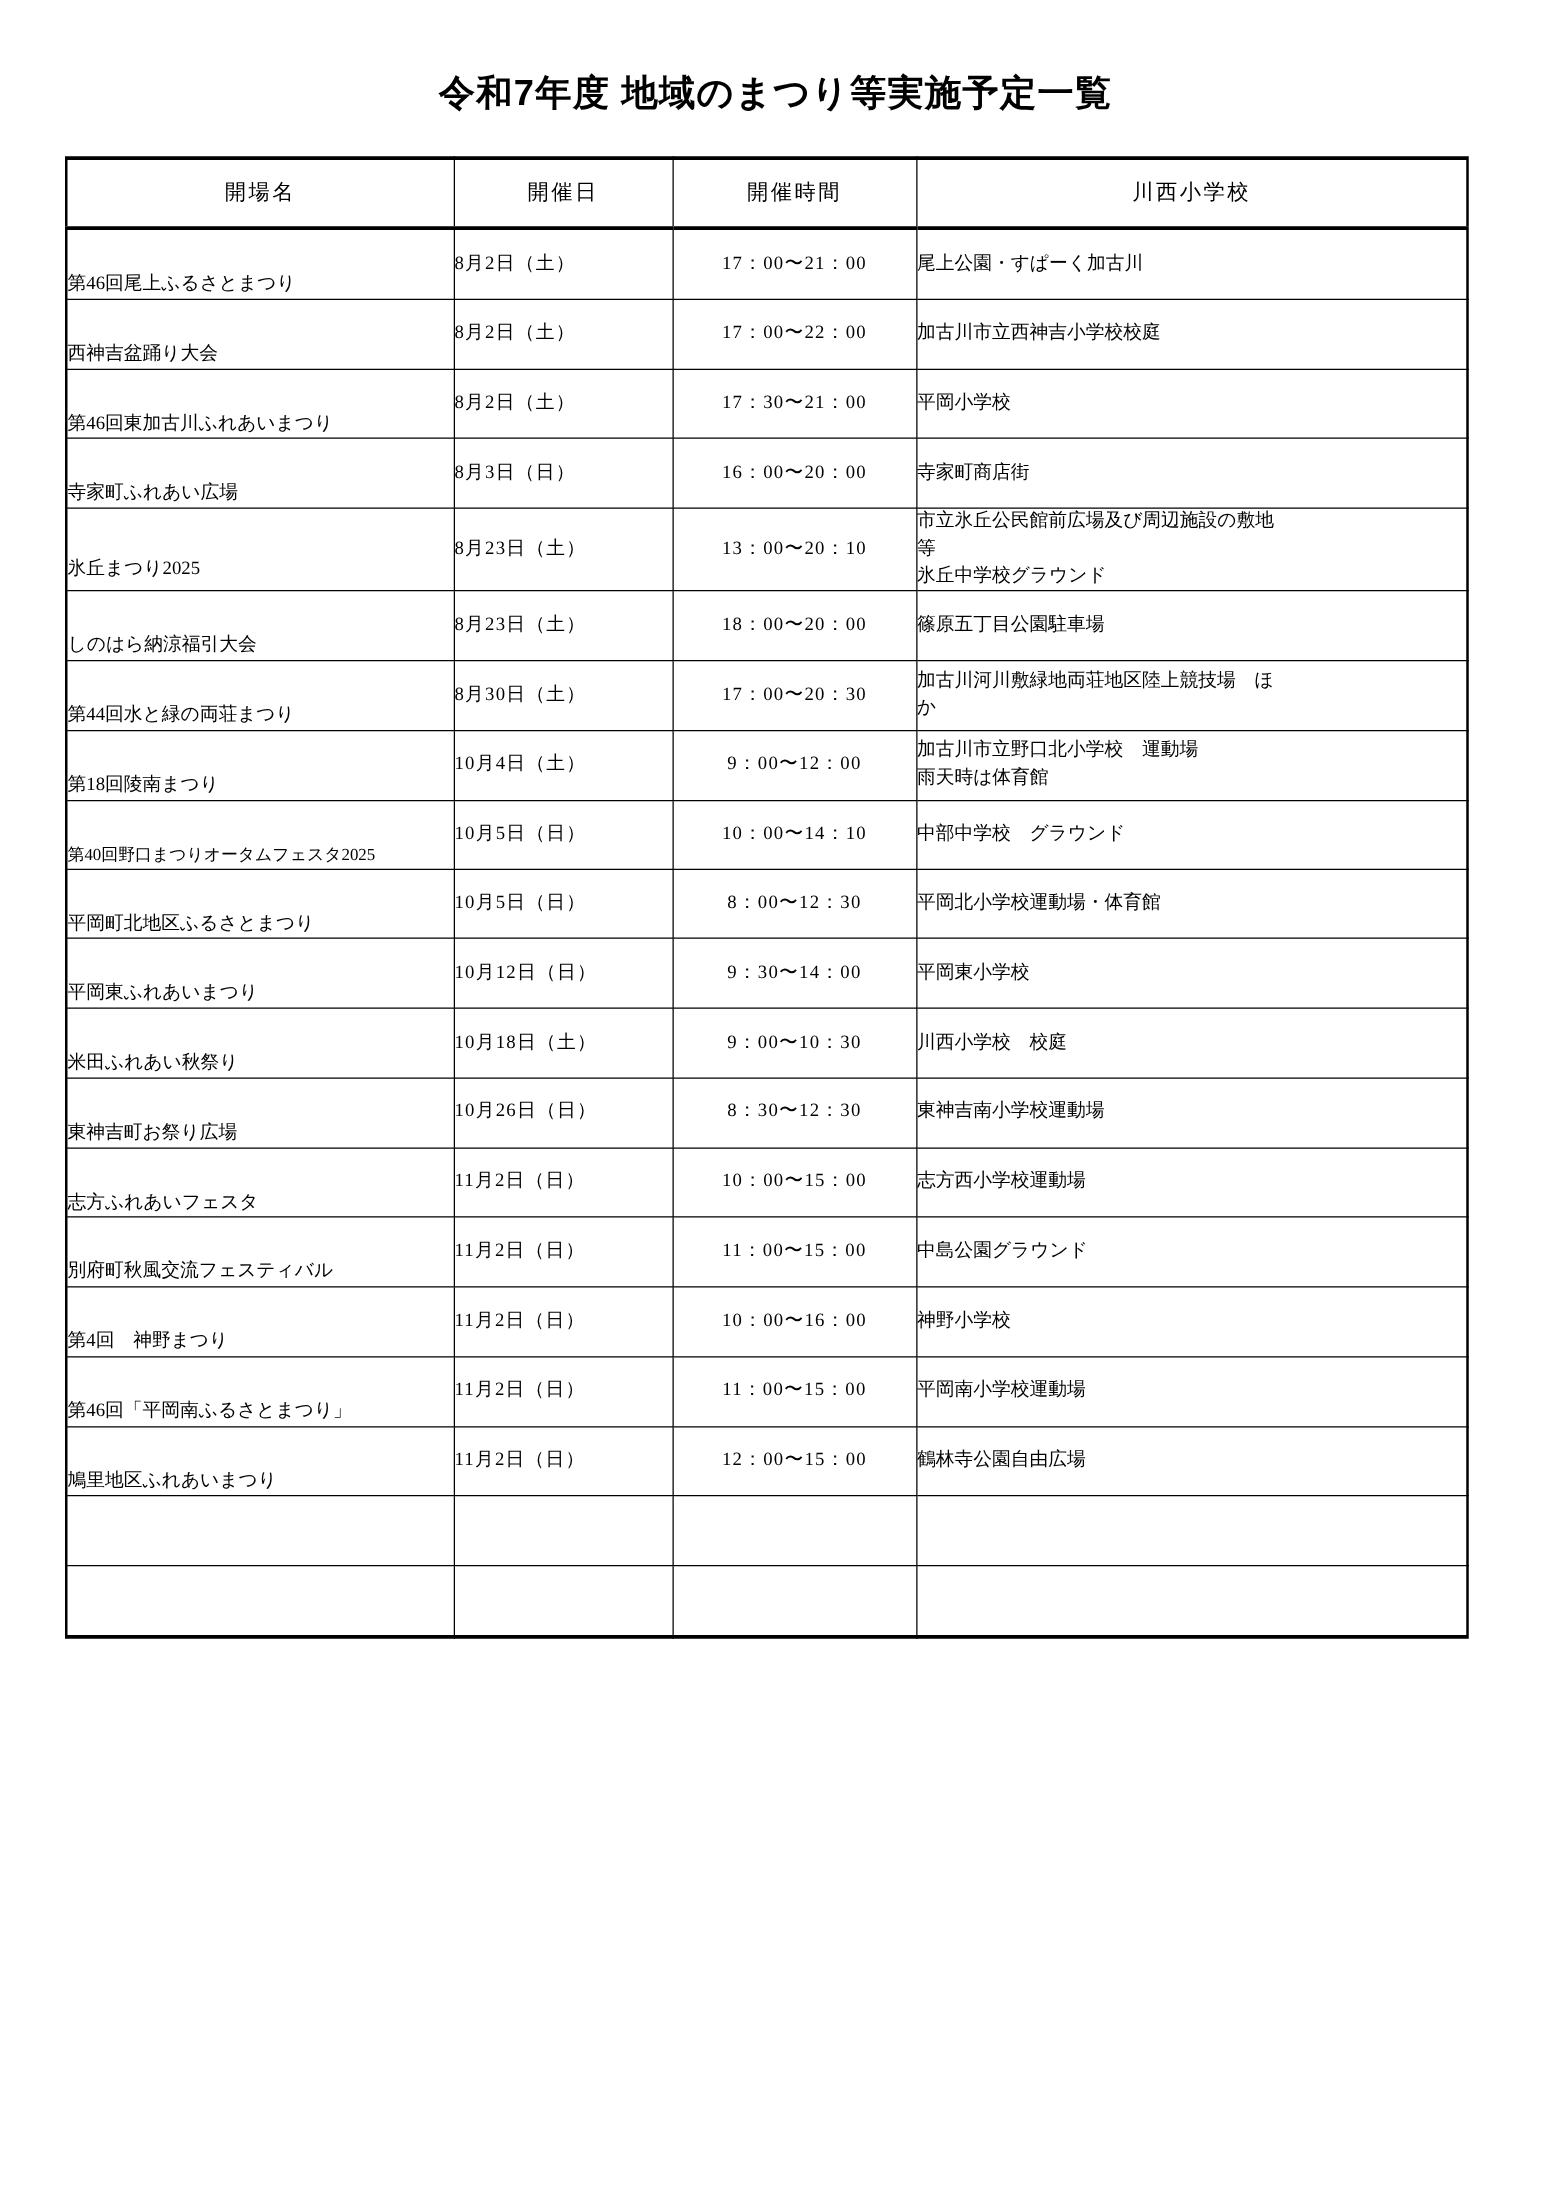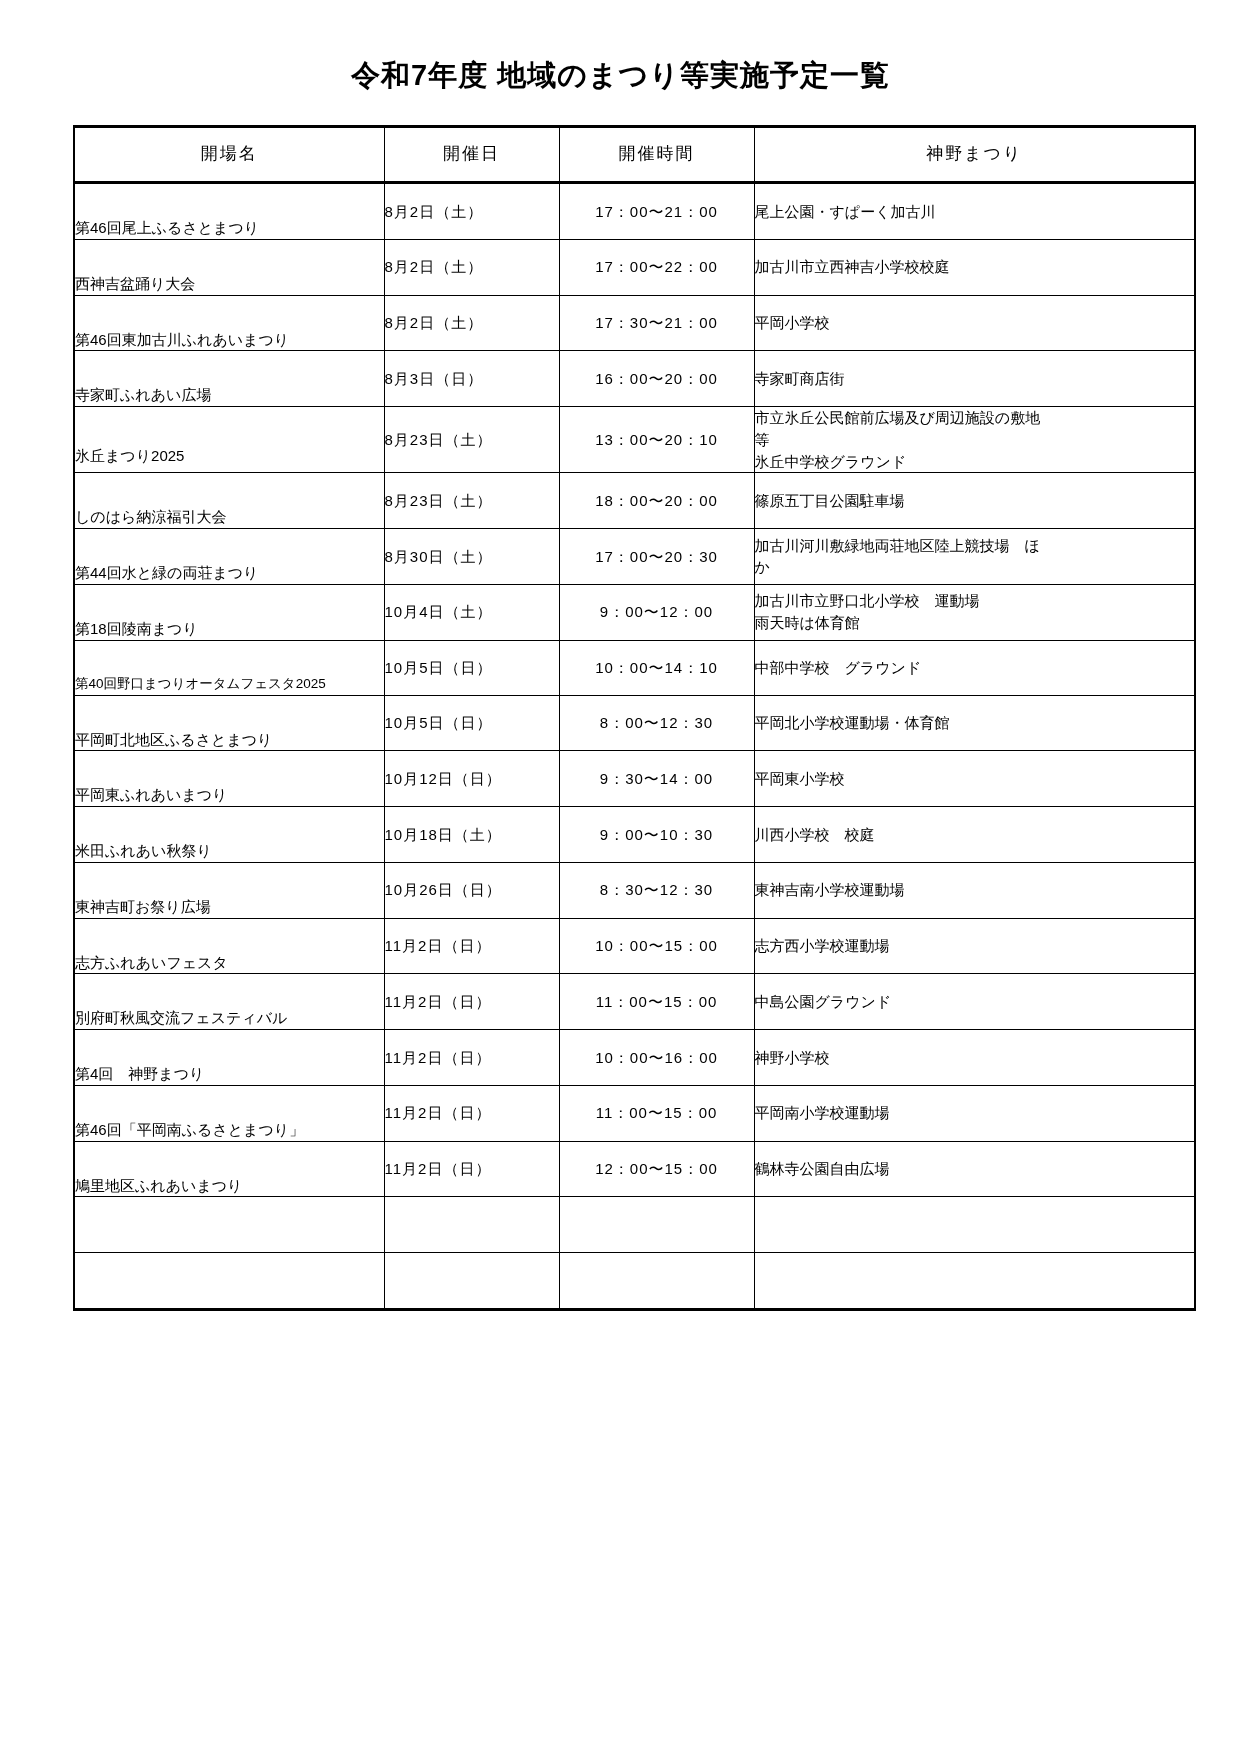--- a/index.html
+++ b/index.html
@@ -31,22 +31,23 @@
     text-align: center;
     font-size: 29px;
     font-weight: bold;
     letter-spacing: 1px;
     line-height: 1.2;
     white-space: pre;
   }
   .table-wrap {
     position: absolute;
     top: 125px;
-    left: 73px;
+    left: 52px;
     width: 1121px;
+    font-family: Liberation Serif, serif;
   }
   table.schedule {
     width: 1121px;
     border-collapse: collapse;
     table-layout: fixed;
     border-top: 3px solid #000;
     border-bottom: 3px solid #000;
     border-left: 2px solid #000;
     border-right: 2px solid #000;
   }
@@ -117,21 +118,21 @@
         <col class="c-name">
         <col class="c-date">
         <col class="c-time">
         <col class="c-place">
       </colgroup>
       <thead>
         <tr>
           <th>開場名</th>
           <th>開催日</th>
           <th>開催時間</th>
-          <th>神野まつり</th>
+          <th>川西小学校</th>
         </tr>
       </thead>
       <tbody id="table-body">
           <tr>
             <td class="cell-name">
               <span class="txt">第46回尾上ふるさとまつり</span>
             </td>
             <td class="cell-date">8月2日（土）</td>
             <td class="cell-time">17：00〜21：00</td>
             <td class="cell-place">

